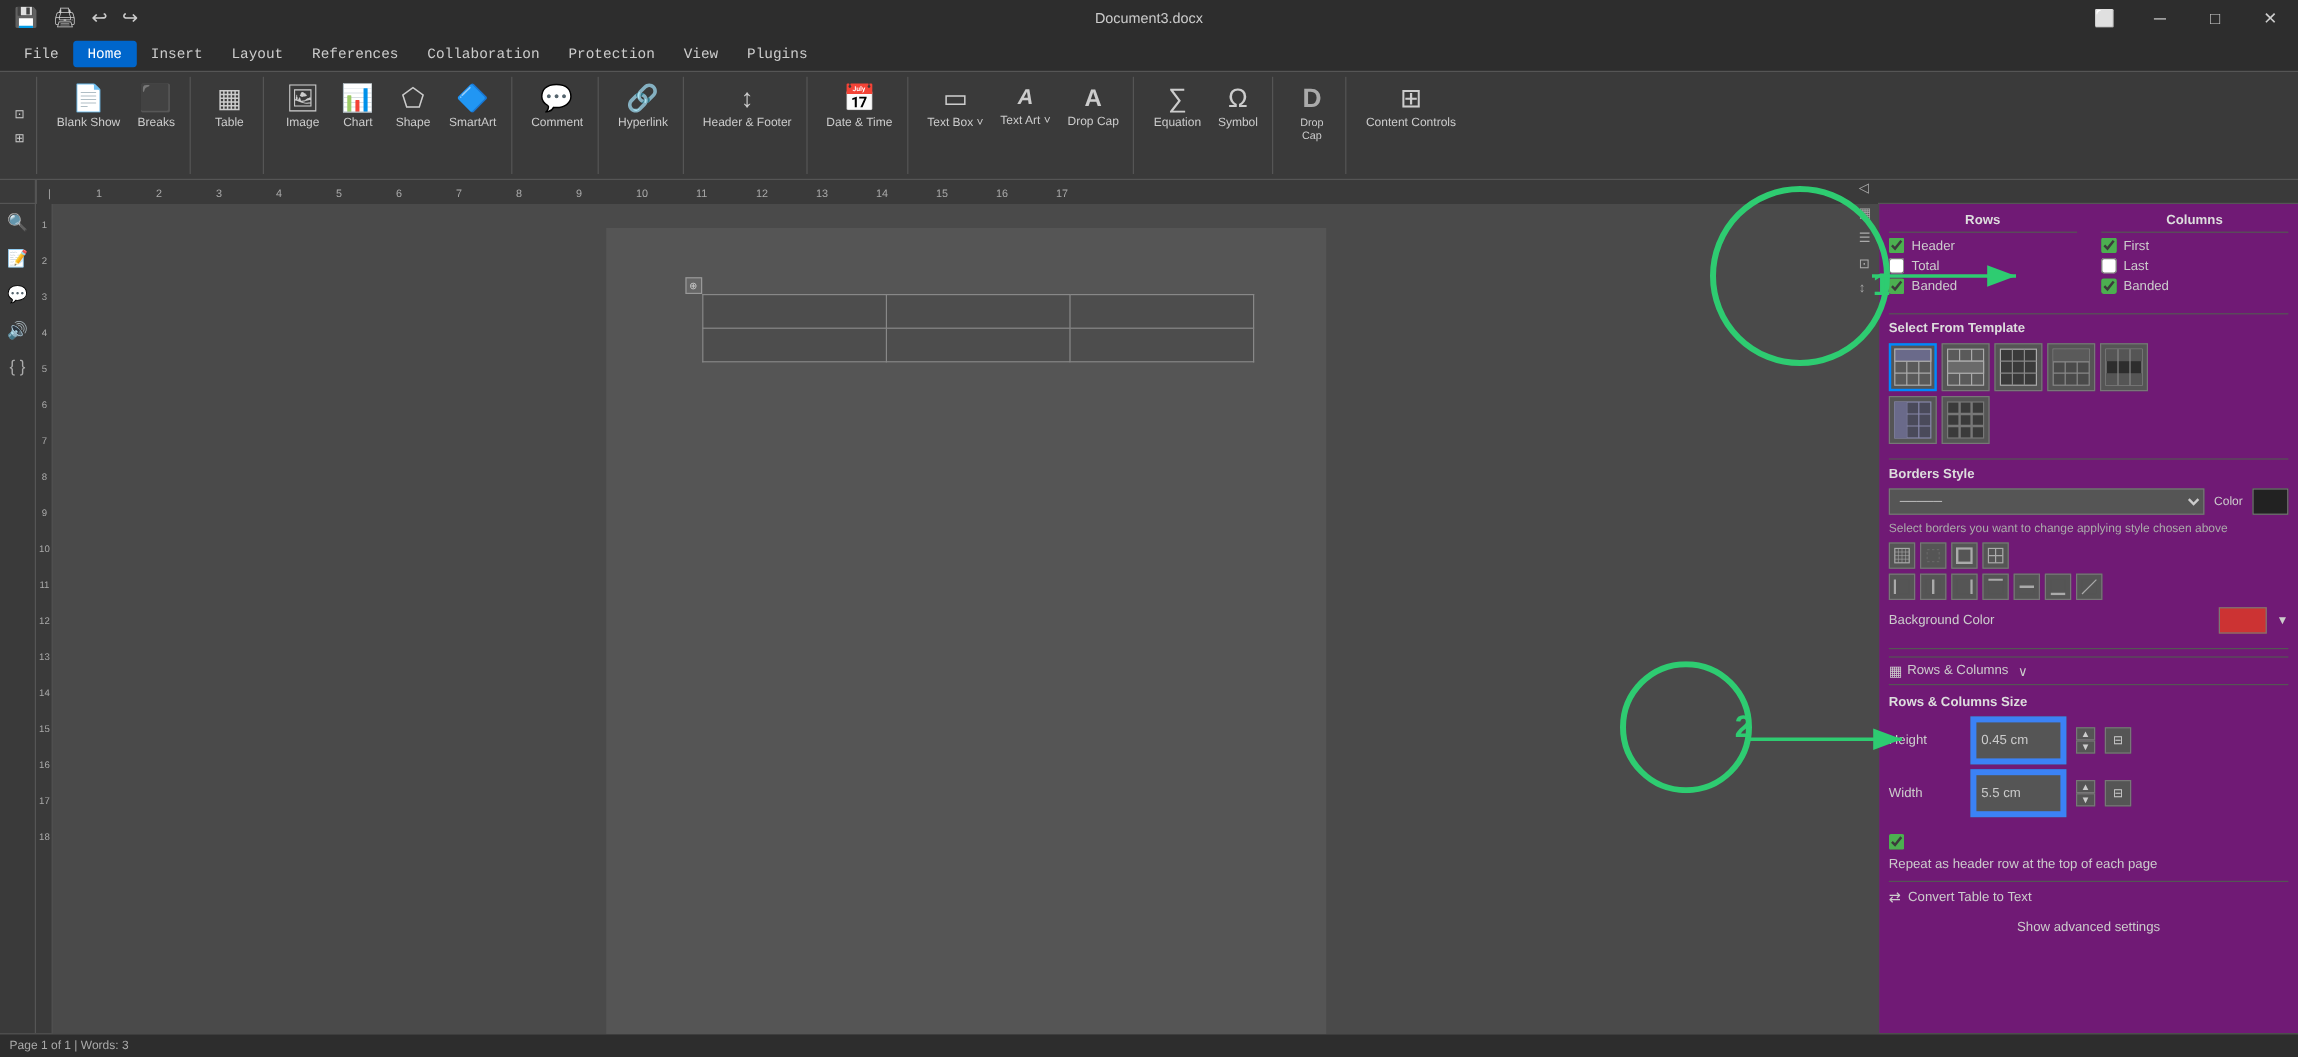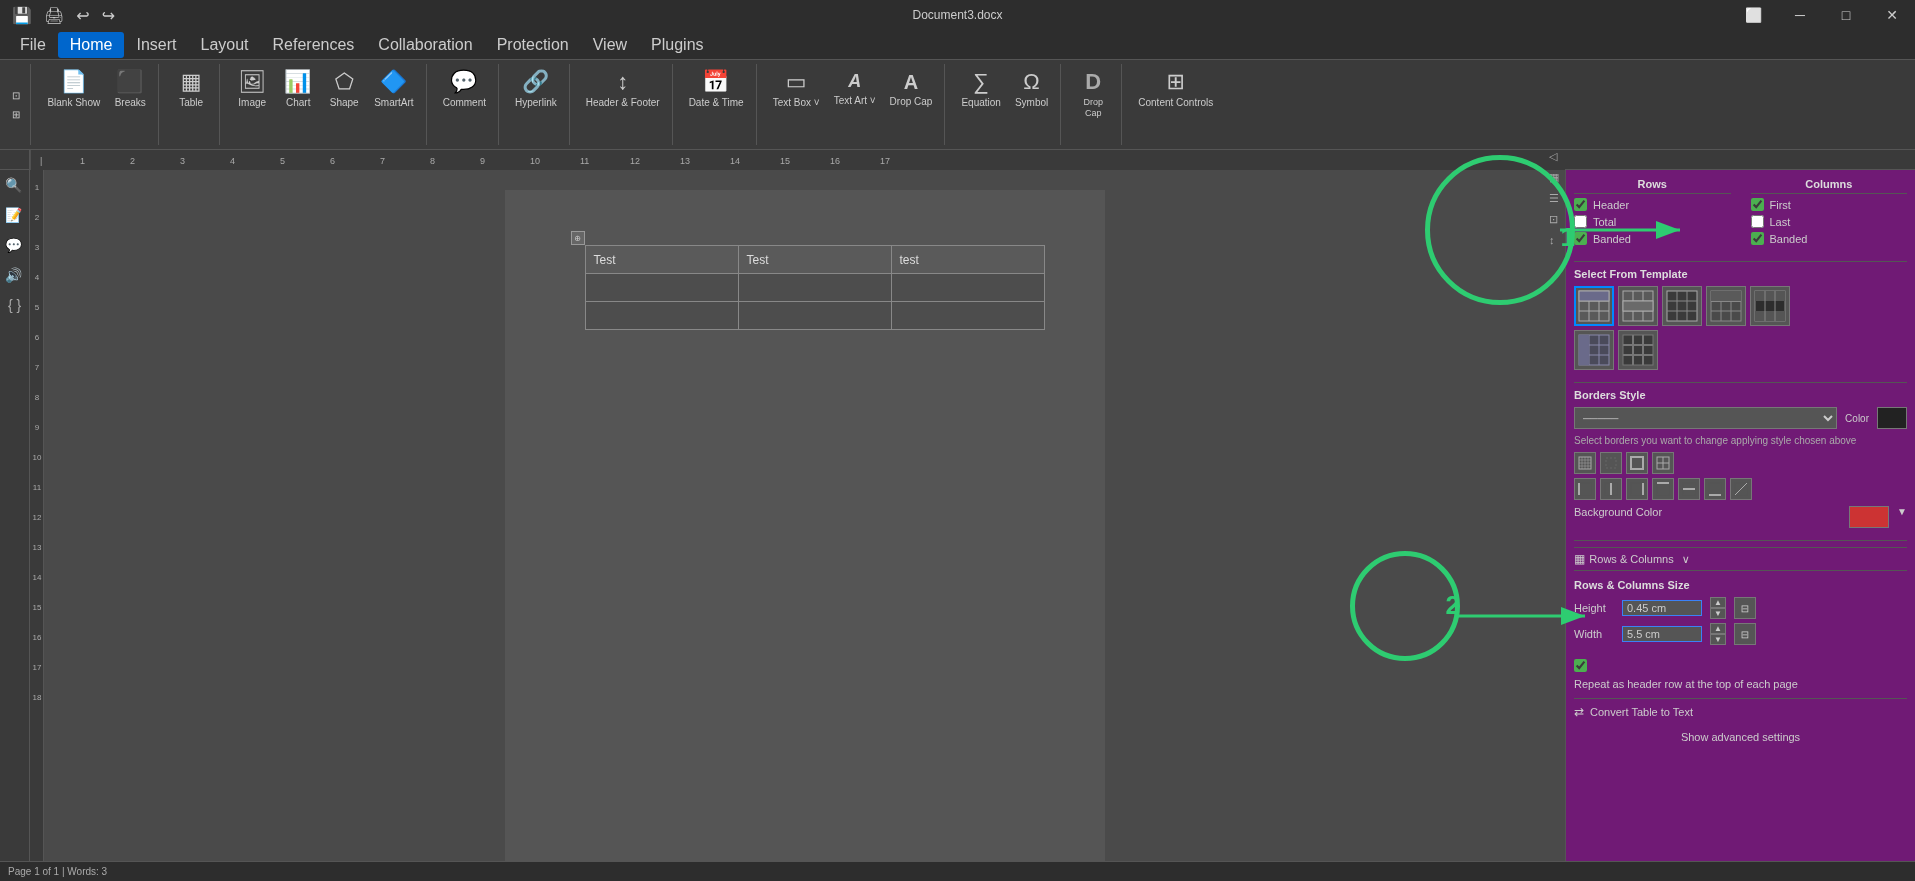--- a/index.html
+++ b/index.html
@@ -55,23 +55,24 @@
       height: 30px;
       background: #2d2d2d;
       display: flex;
       align-items: center;
       padding: 0 8px;
       border-bottom: 1px solid #555;
     }
     #menu-bar .menu-item {
       padding: 4px 12px;
       cursor: pointer;
-      font-size: 16px;
+      font-size: 12px;
       color: #ccc;
       border-radius: 3px;
+      font-family: Liberation Mono, monospace;
     }
     #menu-bar .menu-item.active { background: #0066cc; color: white; }
 
     
     #ribbon {
       height: 90px;
       background: #3a3a3a;
       border-bottom: 1px solid #555;
       display: flex;
       align-items: stretch;
@@ -306,20 +307,21 @@
       cursor: pointer;
       display: flex;
       align-items: center;
       justify-content: center;
       font-size: 10px;
       color: #ccc;
     }
 
     .bg-color-row {
       display: flex;
+      align-items: center;
       gap: 8px;
       margin-top: 6px;
     }
     .bg-color-box {
       width: 40px;
       height: 22px;
       background: #cc3333;
       border: 1px solid #777;
       cursor: pointer;
     }
@@ -346,25 +348,26 @@
       margin-bottom: 4px;
     }
     .size-label {
       width: 40px;
       font-size: 11px;
       color: #ccc;
     }
     .size-input {
       width: 80px;
       background: #555;
-      border: 1px solid #3b82f6;
+      border: 5px solid #3b82f6;
       color: #ccc;
       font-size: 11px;
       padding: 2px 4px;
-      height: 16px;
+      height: 40px;
+      margin-left: 20px;
     }
     .size-stepper {
       display: flex;
       flex-direction: column;
     }
     .size-stepper button {
       background: #555;
       border: 1px solid #777;
       color: #ccc;
       font-size: 8px;
@@ -690,25 +693,20 @@
     </div>
 
     <div id="doc-area">
       <div id="doc-page">
 
         <div id="doc-table-container">
           <div class="move-handle">⊕</div>
           <table id="doc-table">
             <tbody>
               <tr>
-                <td class="header-cell">Test</td>
-                <td class="header-cell">Test</td>
-                <td class="header-cell">test</td>
-              </tr>
-              <tr>
                 <td></td>
                 <td></td>
                 <td></td>
               </tr>
               <tr>
                 <td></td>
                 <td></td>
                 <td></td>
               </tr>
             </tbody>

